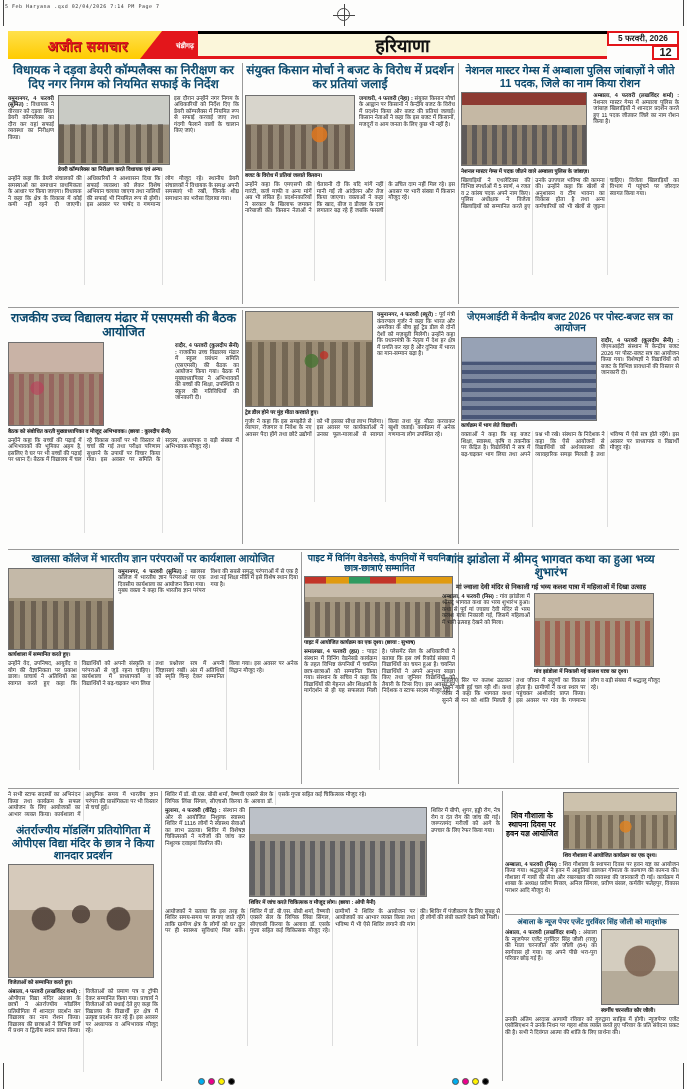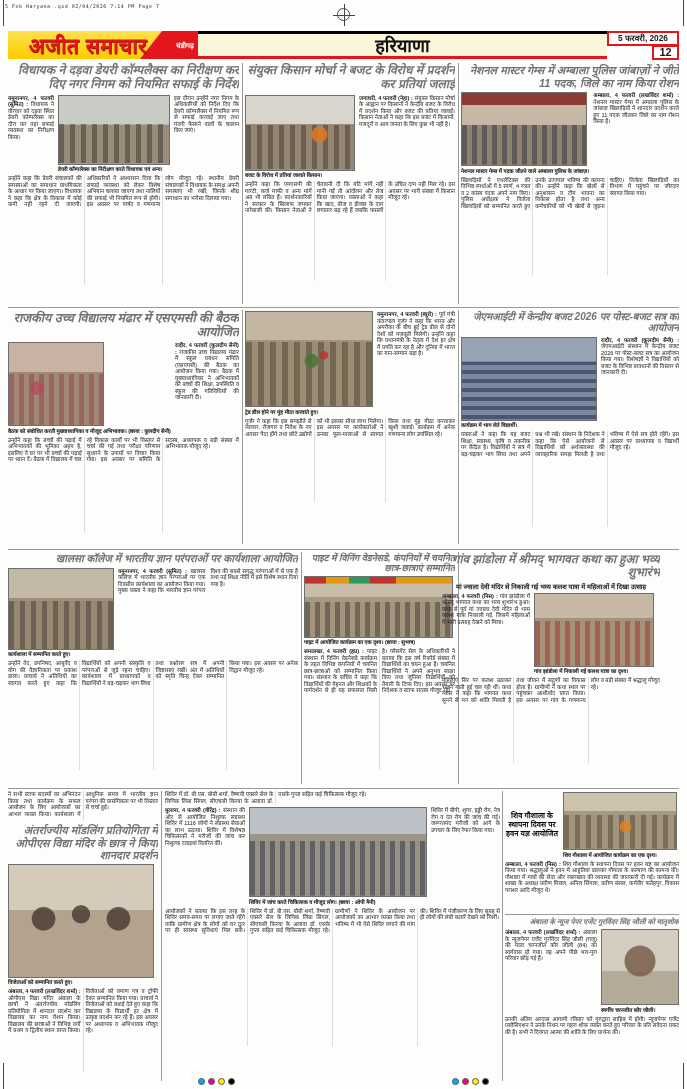--- a/index.html
+++ b/index.html
@@ -13,38 +13,38 @@
   .reg::before{content:"";position:absolute;left:-5px;top:5.5px;width:22px;height:1px;background:#444;}
   .reg::after{content:"";position:absolute;left:5.5px;top:-5px;width:1px;height:22px;background:#444;}
   .crop{position:absolute;background:#444;}
   .cmyk{position:absolute;display:flex;gap:3px;}
   .cmyk i{display:block;width:7px;height:7px;border-radius:50%;border:1px solid #555;}
   .ink-c{background:#00AEEF;} .ink-m{background:#EC008C;} .ink-y{background:#FFF200;} .ink-k{background:#000;}
   
   .masthead{position:absolute;left:8px;top:31px;width:671px;height:28px;display:flex;}
   .mh-left{position:relative;width:190px;background:linear-gradient(#ffe14d,#ffcb00);
            display:flex;align-items:center;justify-content:center;overflow:hidden;}
-  .mh-title{color:#e3161b;font-weight:bold;font-size:21px;letter-spacing:.5px;
+  .mh-title{color:#e3161b;font-weight:bold;font-size:14px;letter-spacing:.5px;
             text-shadow:.5px .5px 0 #8d0b0b;z-index:2;margin-right:30px;}
   .mh-edition{position:absolute;right:0;top:0;height:100%;width:58px;background:#e3161b;
               clip-path:polygon(38% 0,100% 0,100% 100%,0 100%);display:flex;align-items:center;
               justify-content:flex-end;color:#fff;font-size:7px;font-weight:bold;padding-right:4px;}
   .mh-center{flex:1;background:#fbf6da;border-top:3px solid #000000;border-bottom:3px solid #e3161b;
              display:flex;align-items:center;justify-content:center;}
   .mh-section{font-size:18px;font-weight:bold;color:#101010;}
   .mh-right{position:relative;width:72px;}
   .mh-date{border:2px solid #e3161b;background:#fff;font-size:8.3px;font-weight:bold;
            text-align:center;height:15px;line-height:11px;white-space:nowrap;}
   .mh-page{position:absolute;right:0;top:14px;width:27px;height:15px;border:2px solid #e3161b;
            background:#fff;font-size:11px;font-weight:bold;text-align:center;line-height:11px;}
   
   .hl,.vl{position:absolute;background:#9a9a9a;}
   
   .article{position:absolute;overflow:hidden;}
-  .article h2{font-weight:bold;color:#737373;text-align:right;line-height:1.14;padding:1px 0 2px;font-style:italic;}
+  .article h2{font-weight:bold;color:#0c4a6e;text-align:center;line-height:1.14;padding:1px 0 2px;}
   .band{display:flex;gap:4px;margin-top:1px;align-items:flex-start;}
   figure{flex:none;}
   .photo{border:1px solid #6f6f6f;background-repeat:no-repeat;}
   figcaption{font-size:5.4px;font-weight:bold;line-height:6px;padding-top:1.5px;color:#111;}
   .bt{font-size:5.6px;line-height:6.5px;text-align:justify;color:#1c1c1c;}
   .dl{font-weight:bold;}
   .side{flex:1;overflow:hidden;align-self:stretch;}
   .rest{margin-top:3px;overflow:hidden;}
   .cols2{column-count:2;column-gap:5px;column-rule:1px solid #ddd;}
   .cols3{column-count:3;column-gap:5px;column-rule:1px solid #ddd;}

